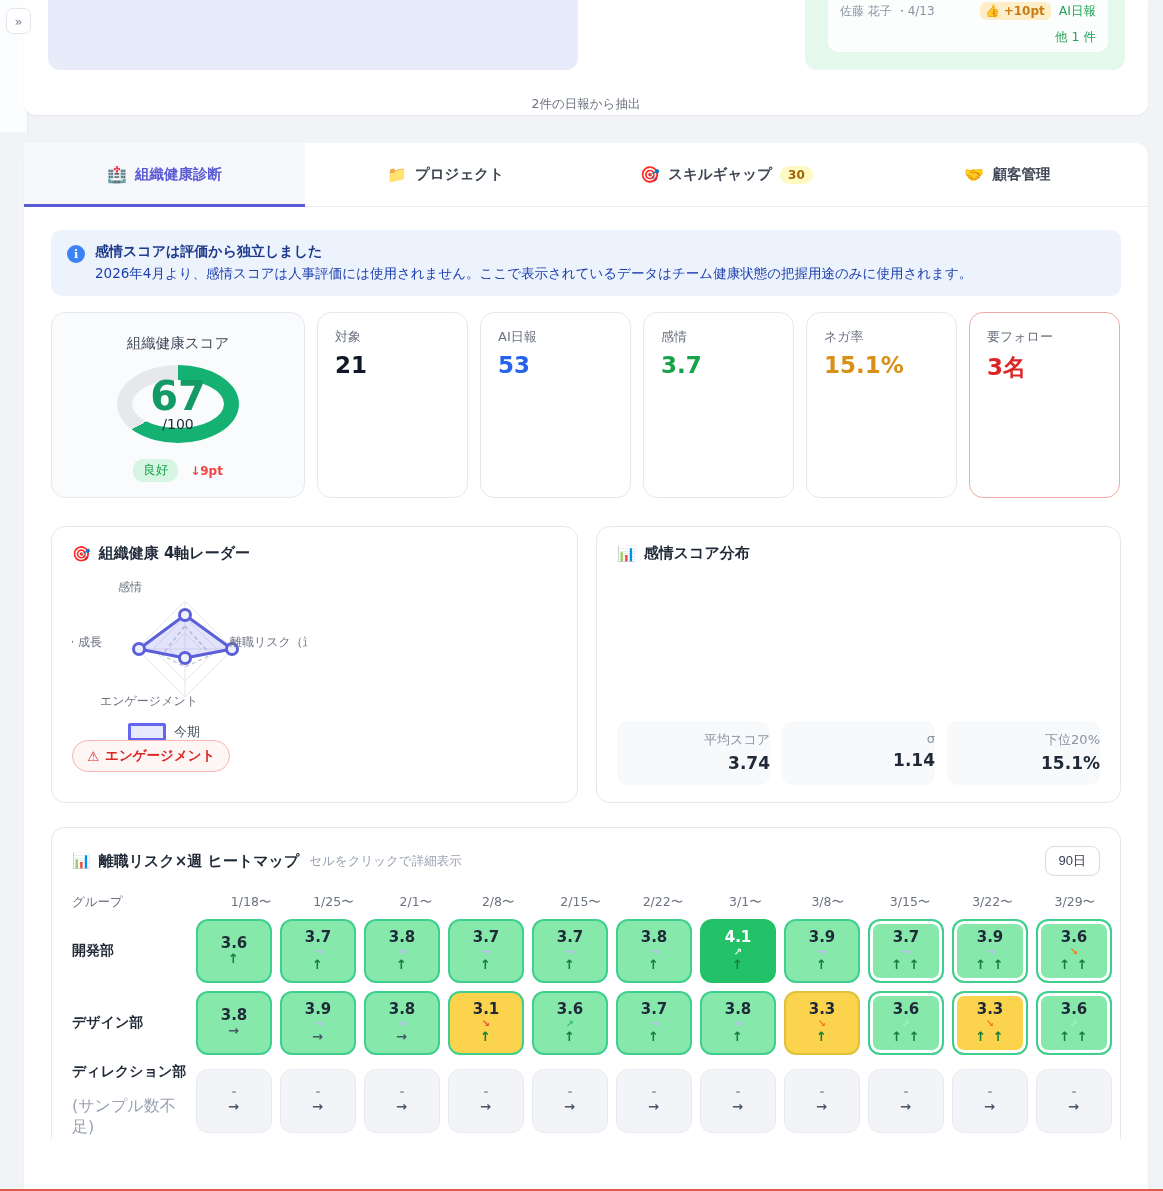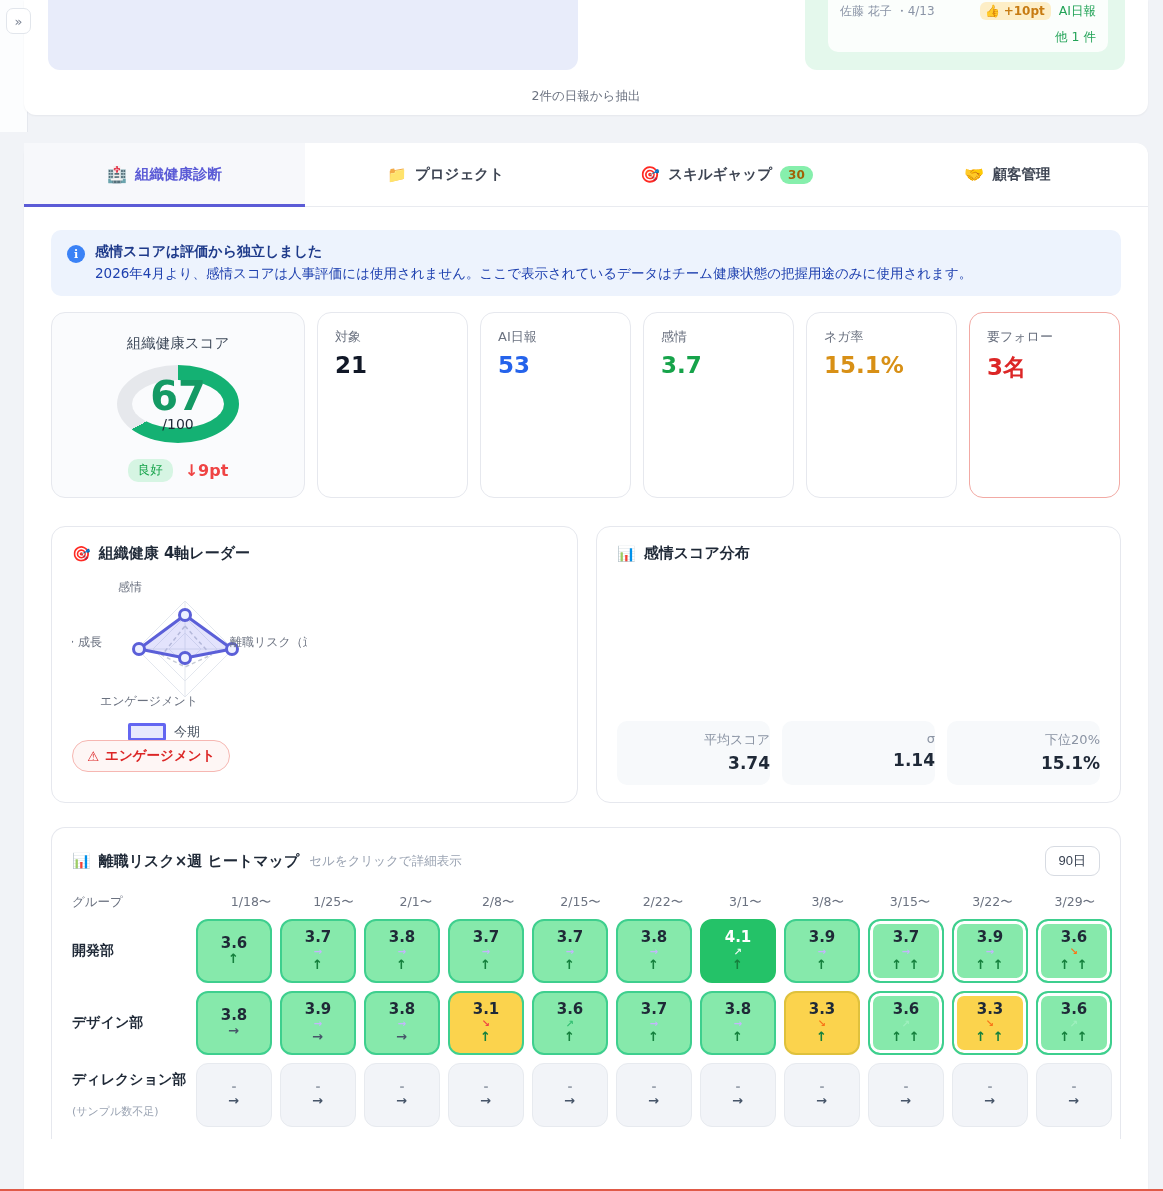--- a/index.html
+++ b/index.html
@@ -18,30 +18,30 @@
   .top-card { top:0; height:115px; background:#fff; border-radius:0 0 12px 12px; box-shadow:0 1px 2px rgba(16,24,40,.05); overflow:hidden; }
   .lavender-panel { position:absolute; left:24px; top:0; width:530px; height:70px; background:#e8ecfa; border-radius:0 0 12px 12px; }
   .green-panel { position:absolute; left:781px; top:0; width:320px; height:70px; background:#e4f8ec; border-radius:0 0 12px 12px; }
   .inner-report { position:absolute; left:23px; top:0; width:280px; height:52px; background:#fbfefc; border-radius:0 0 10px 10px; padding:2px 12px 6px; display:flex; flex-direction:column; justify-content:space-between; }
   .report-line1 { display:flex; align-items:center; justify-content:space-between; }
   .report-author { color:#8a94a6; font-size:12px; }
   .report-right { display:flex; align-items:center; gap:8px; }
   .pt-badge { background:#fdeec7; color:#c77b12; font-size:12px; font-weight:bold; border-radius:6px; padding:2px 6px; display:flex; gap:3px; align-items:center; }
   .ai-label { color:#22a357; font-size:12.5px; }
   .more-link { color:#22a357; font-size:12.5px; text-align:right; }
-  .extract-note { position:absolute; left:0; right:0; top:88px; text-align:center; color:#6b7280; font-size:12.5px; }
+  .extract-note { position:absolute; left:0; right:0; top:96px; text-align:center; color:#6b7280; font-size:12.5px; }
 
   
   .main-card { top:143px; height:1100px; background:#fff; border-radius:12px 12px 0 0; box-shadow:0 1px 2px rgba(16,24,40,.05); }
   .tabbar { display:flex; height:64px; border-bottom:1px solid #e9ebf0; }
   .tab { flex:1; display:flex; align-items:center; justify-content:center; gap:8px; font-size:14.5px; font-weight:600; color:#3f4654; cursor:pointer; position:relative; }
   .tab.active { background:#f7f8fb; color:#5b5bd6; }
   .tab.active::after { content:""; position:absolute; left:0; right:0; bottom:-1px; height:3px; background:#5b5bd6; }
   .tab .ticon { font-size:16px; }
-  .tab-badge { background:#86efac; color:#a16207; font-size:12px; font-weight:bold; padding:2px 8px; border-radius:10px; }
+  .tab-badge { background:#fef9c3; color:#a16207; font-size:12px; font-weight:bold; padding:2px 8px; border-radius:10px; }
 
   .content { padding:23px 27px 0; }
 
   
   .banner { background:#edf3fd; border-radius:10px; padding:13px 16px; display:flex; gap:10px; }
   .info-icon { width:18px; height:18px; min-width:18px; border-radius:50%; background:#3b82f6; color:#fff; font-size:11px; font-weight:bold; display:flex; align-items:center; justify-content:center; font-family:"DejaVu Serif","Liberation Serif",serif; margin-top:2px; }
   .banner-title { color:#1e3a8a; font-weight:bold; font-size:14px; margin-bottom:4px; }
   .banner-body { color:#1e40af; font-size:13.5px; }
 
   
@@ -53,21 +53,21 @@
   .small-card { width:151px; }
   .follow-card { border:1.5px solid #f2aaa4; }
   .gauge-title { color:#3f4a5a; font-size:14.5px; margin:6px 0 12px; }
   .donut { width:122px; height:122px; border-radius:50%; background:conic-gradient(#14b173 0 67%, #e6e8ec 67% 100%); position:relative; display:flex; align-items:center; justify-content:center; }
   .donut::before { content:""; position:absolute; inset:15px; background:#fafbfd; border-radius:50%; }
   .donut-inner { position:relative; text-align:center; }
   .donut-score { color:#149a64; font-size:40px; font-weight:bold; line-height:1; }
   .donut-den:=''; .donut-den { color:#9aa3b0; font-size:13px; margin-top:2px; }
   .gauge-footer { display:flex; align-items:center; gap:12px; margin-top:16px; }
   .good-pill { background:#d6f5e3; color:#16a34a; font-size:12.5px; padding:3px 10px; border-radius:10px; }
-  .delta-down { color:#ef4444; font-size:16px; font-weight:600; }
+  .delta-down { color:#ef4444; font-size:12px; font-weight:600; }
   .v-dark{color:#111827;} .v-blue{color:#2563eb;} .v-green{color:#16a34a;} .v-amber{color:#d89016;} .v-red{color:#dc2626;}
 
   
   .row2 { display:flex; gap:18px; margin-top:28px; }
   .panel { background:#fff; border:1px solid #e6e8ee; border-radius:14px; height:277px; padding:17px 20px; position:relative; }
   .panel-title { font-size:15px; font-weight:bold; color:#1f2937; display:flex; align-items:center; gap:8px; }
   .radar-panel { width:527px; }
   .dist-panel { width:525px; display:flex; flex-direction:column; }
 
   .radar-wrap { position:relative; width:235px; height:150px; margin-top:8px; overflow:hidden; }
@@ -89,21 +89,21 @@
   .hm-head { display:flex; align-items:center; gap:10px; padding-right:20px; }
   .hm-title { font-size:15px; font-weight:bold; display:flex; align-items:center; gap:8px; }
   .hm-sub { color:#9aa3b2; font-size:12.5px; }
   .range-btn { margin-left:auto; border:1px solid #d7dbe2; background:#fff; border-radius:9px; font-size:13px; color:#374151; padding:5px 13px; cursor:pointer; }
   .hm-grid-head { display:flex; margin-top:18px; color:#6b7280; font-size:12.5px; }
   .hm-grid-head .gcol { width:145px; }
   .hm-grid-head .wcol { width:76px; margin-right:8px; text-align:center; }
   .hm-row { display:flex; align-items:center; margin-top:8px; }
   .hm-rowlabel { width:145px; }
   .hm-rowlabel .rl-name { font-weight:bold; font-size:14px; color:#1f2937; }
-  .hm-rowlabel .rl-note { font-size:11px; color:#9aa3b2; margin-top:15px; }
+  .hm-rowlabel .rl-note { font-size:16px; color:#9aa3b2; margin-top:15px; }
   .cell { width:76px; height:64px; margin-right:8px; border-radius:12px; display:flex; flex-direction:column; align-items:center; justify-content:center; line-height:1.15; cursor:pointer; flex:none; }
   .cell .cv { font-size:15px; font-weight:bold; }
   .cell .ct { font-size:10px; font-weight:bold; }
   .cell .cb { font-size:13px; font-weight:bold; letter-spacing:1px; }
   .bg-green { background:#86e9ab; border:2px solid #3ecf8e; color:#1f2937; }
   .bg-darkgreen { background:#24c268; border:2px solid #24c268; color:#fff; }
   .bg-yellow { background:#fbd34d; border:2px solid #dfc13c; color:#1f2937; }
   .bg-gray { background:#f2f4f8; border:1px solid #e7eaef; }
   .bd-green { border-color:#3ecf8e; }
   .ring { box-shadow:inset 0 0 0 3px #fff; }

